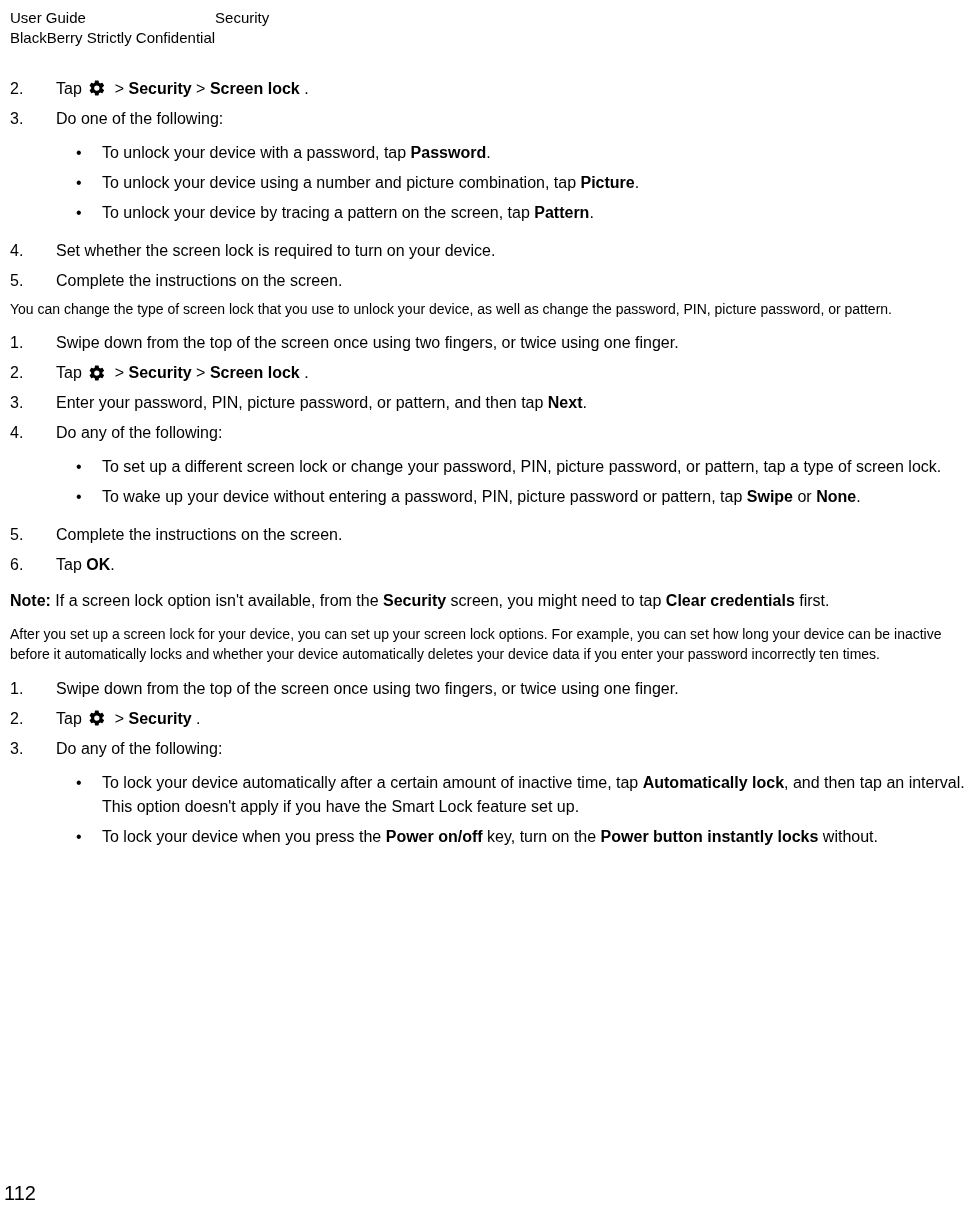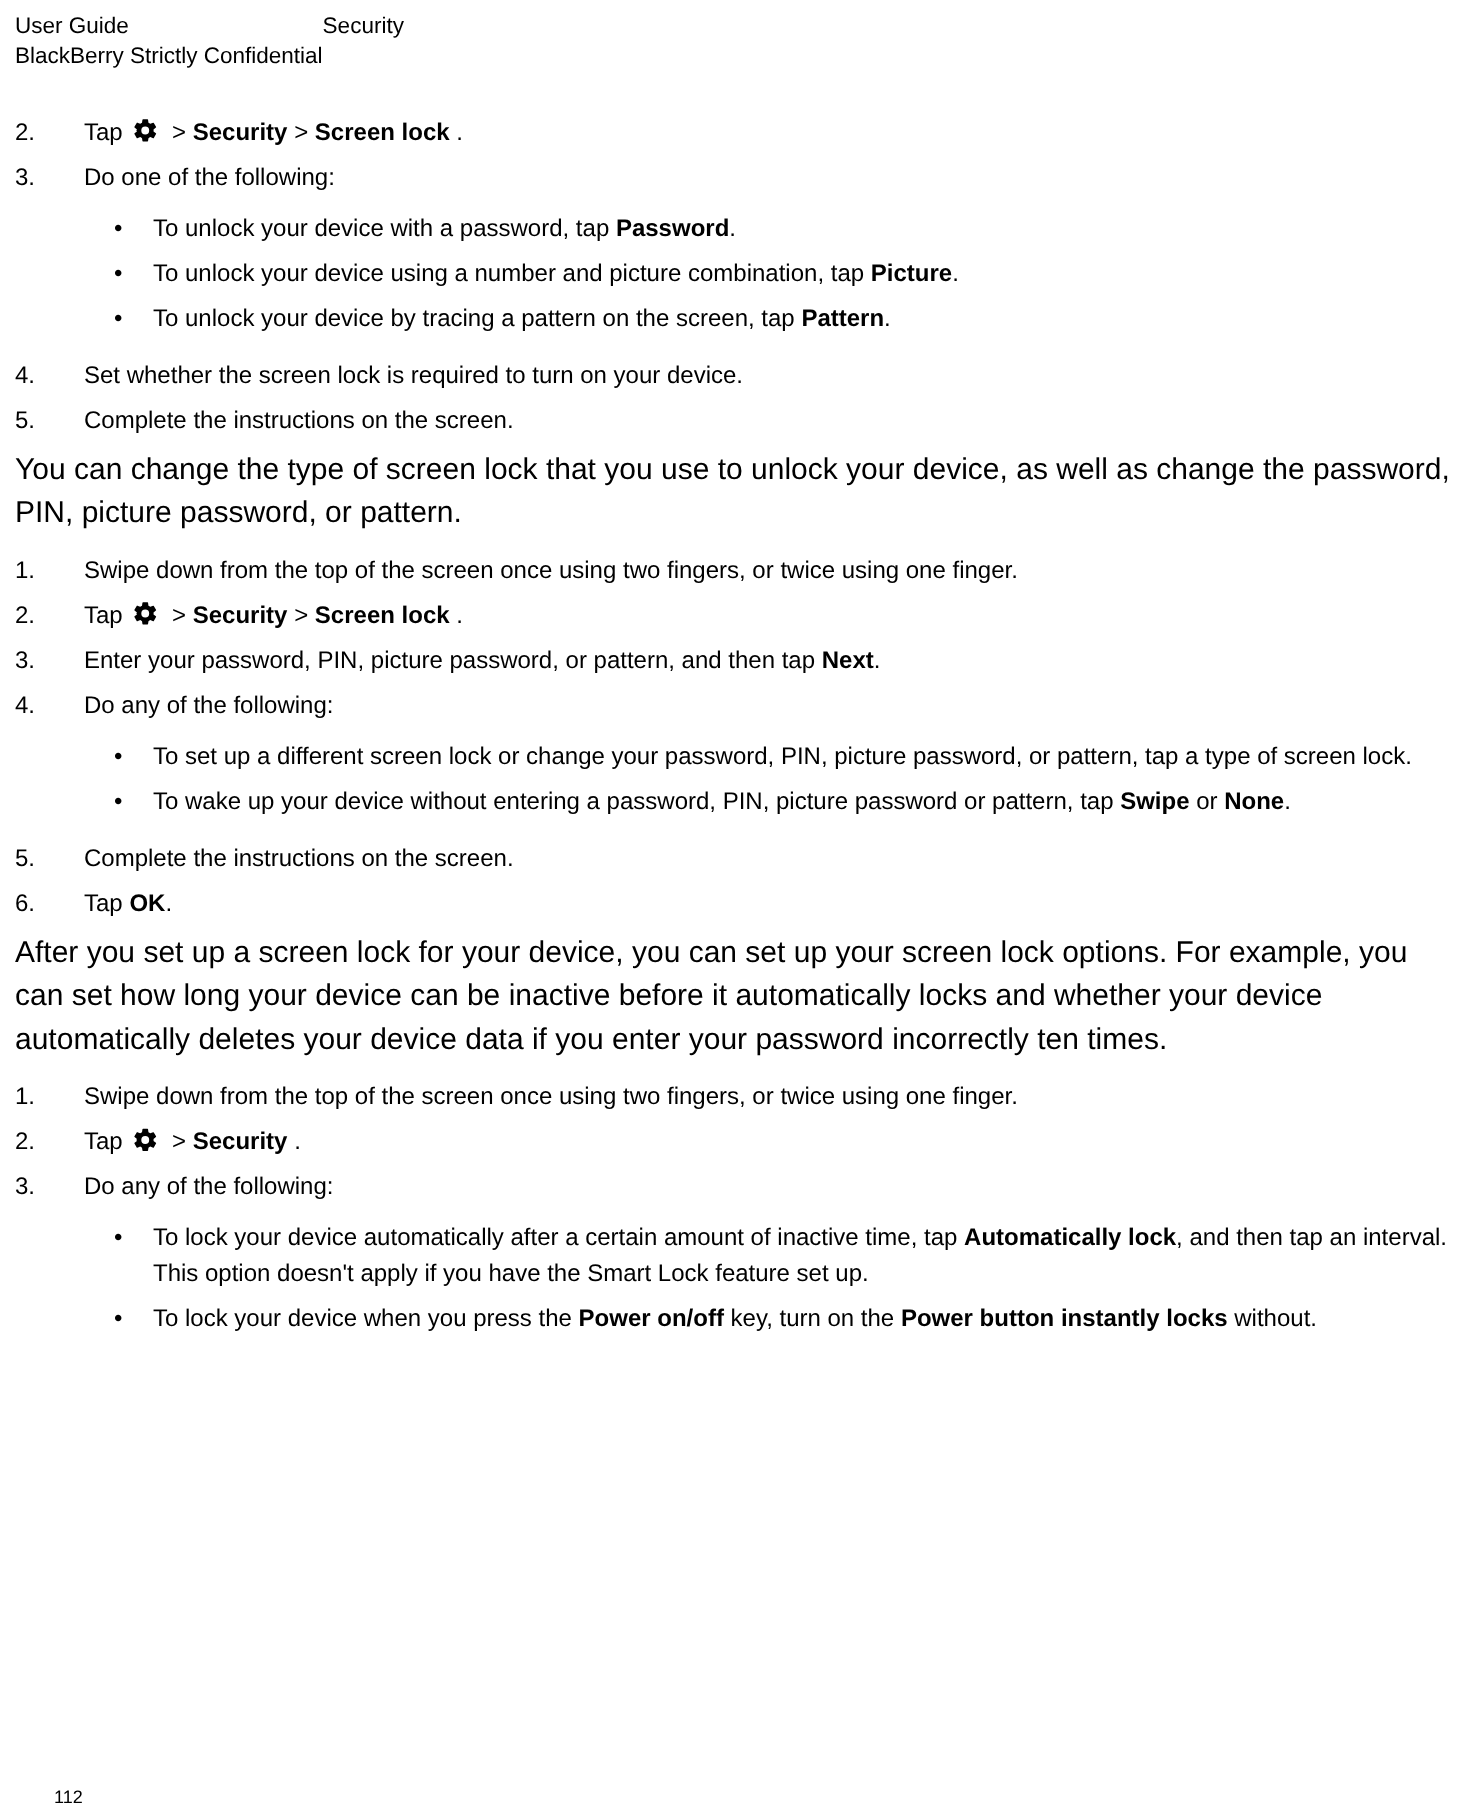--- a/index.html
+++ b/index.html
@@ -20,21 +20,21 @@
     margin-bottom: 28px;
   }
   .header-left div { }
   .content { padding: 0 0 0 0; }
   h2 {
     font-size: 29px;
     font-weight: 400;
     margin: 30px 0 14px 0;
   }
   p {
-    font-size: 20px;
+    font-size: 14px;
     line-height: 1.45;
     margin-bottom: 12px;
   }
   ol {
     list-style: none;
     padding-left: 0;
     counter-reset: item;
     font-size: 16px;
     line-height: 1.5;
   }
@@ -70,22 +70,21 @@
   .gear-icon {
     display: inline-block;
     vertical-align: middle;
     margin: 0 4px 2px 2px;
   }
   .gear-icon svg { display: block; }
   .page-number {
     position: absolute;
     left: 4px;
     bottom: 8px;
-    font-size: 12px;
-    margin-left: 32px;
+    font-size: 20px;
   }
   .note-row { font-size: 16px; line-height: 1.45; margin-top: 12px; }
 </style>
 </head>
 <body>
 
 <div class="header">
   <div class="header-left">
     <div>User Guide</div>
     <div>BlackBerry Strictly Confidential</div>
@@ -187,20 +186,23 @@
     <span class="body">Complete the instructions on the screen.</span>
   </li>
   <li>
     <span class="num">6.</span>
     <span class="body">
       <span>Tap </span><span class="bold">OK</span><span>.</span>
     </span>
   </li>
 </ol>
 
+<p class="note-row">
+  <span class="bold">Note:</span><span> If a screen lock option isn't available, from the </span><span class="bold">Security</span><span> screen, you might need to tap </span><span class="bold">Clear credentials</span><span> first.</span>
+</p>
 
 <p>After you set up a screen lock for your device, you can set up your screen lock options. For example, you can set how long your device can be inactive before it automatically locks and whether your device automatically deletes your device data if you enter your password incorrectly ten times.</p>
 
 <ol>
   <li>
     <span class="num">1.</span>
     <span class="body">Swipe down from the top of the screen once using two fingers, or twice using one finger.</span>
   </li>
   <li>
     <span class="num">2.</span>

